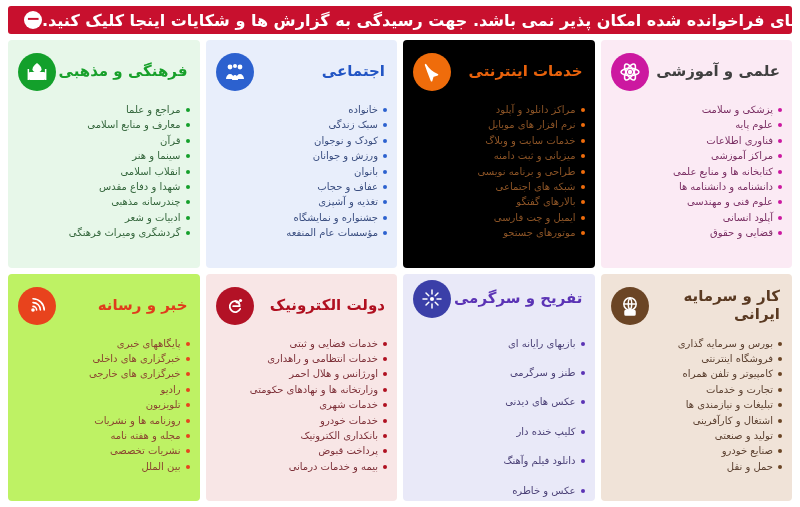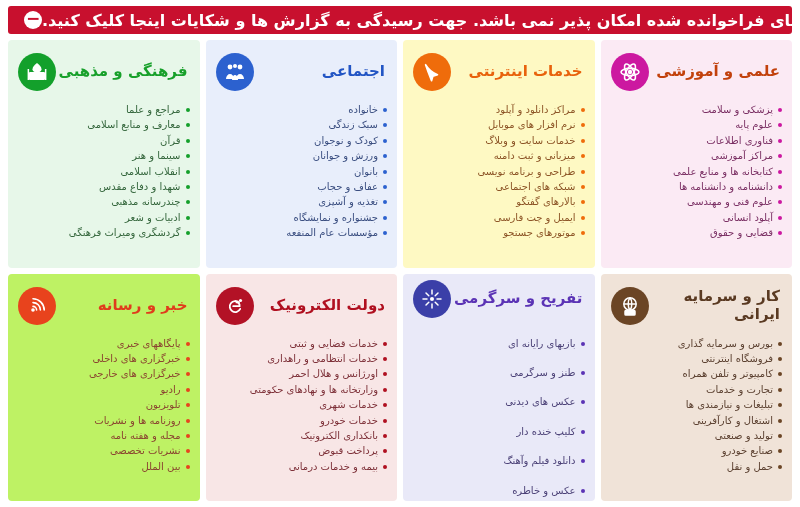--- a/index.html
+++ b/index.html
@@ -114,26 +114,26 @@
   .card-list li::before {
     content: "";
     position: absolute;
     right: 2px; top: 6px;
     width: 4px; height: 4px;
     border-radius: 50%;
   }
 
   
   .c-sci   { background: #fbeaf4; }
-  .c-sci .card-title { color: #c2410c; }
+  .c-sci .card-title { color: #404040; }
   .c-sci .badge { background: #cc18a0; }
   .c-sci .card-list li { color: #7a2f63; }
   .c-sci .card-list li::before { background: #cc18a0; }
 
-  .c-int   { background: #fef9c3; }
+  .c-int   { background: #000000; }
   .c-int .card-title { color: #e8620c; }
   .c-int .badge { background: #ef6c0b; }
   .c-int .card-list li { color: #8c5426; }
   .c-int .card-list li::before { background: #ef6c0b; }
 
   .c-soc   { background: #e8eefb; }
   .c-soc .card-title { color: #2255c4; }
   .c-soc .badge { background: #2c61cf; }
   .c-soc .card-list li { color: #3a4e80; }
   .c-soc .card-list li::before { background: #2c61cf; }

